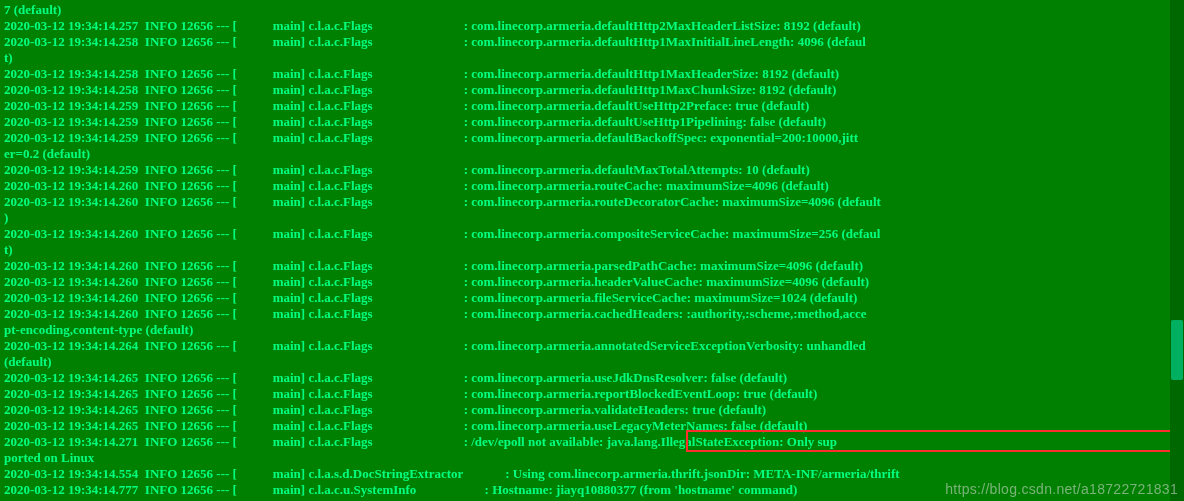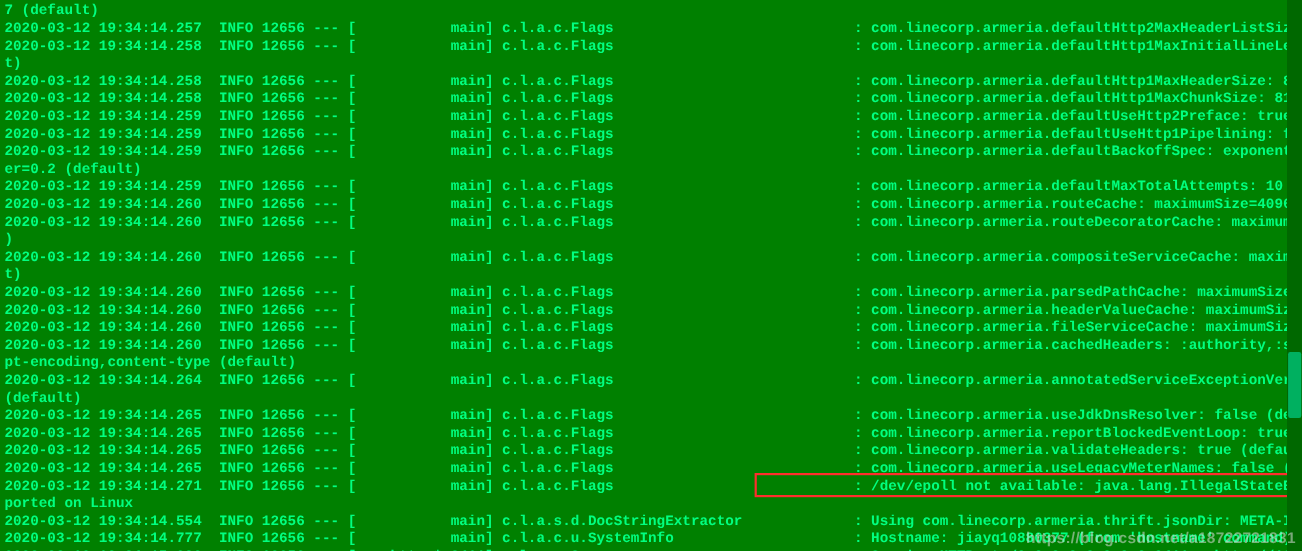--- a/index.html
+++ b/index.html
@@ -11,39 +11,39 @@
     line-height:16px;
     color:#00ff80;
     overflow:hidden;
     position:relative;
     font-weight:bold;
   }
   .terminal{
     padding:2px 4px;
     white-space:pre;
   }
-  .line{white-space:pre;}
+  .line{white-space:pre;font-family:Liberation Serif, serif;}
   .hl{
     position:absolute;
     border:2px solid #ff2d2d;
     left:686px;
     top:430px;
     width:490px;
     height:18px;
     pointer-events:none;
   }
   .wm{
     position:absolute;
     right:6px;
     bottom:4px;
     color:rgba(220,220,220,.55);
     font-family:Arial,sans-serif;
     font-size:14px;
     letter-spacing:0.3px;
-    font-weight:bold;
+    font-weight:normal;
   }
   .scrollbar{
     position:absolute;
     right:0;top:0;
     width:14px;height:501px;
     background:#006800;
   }
   .thumb{
     position:absolute;
     right:1px;

